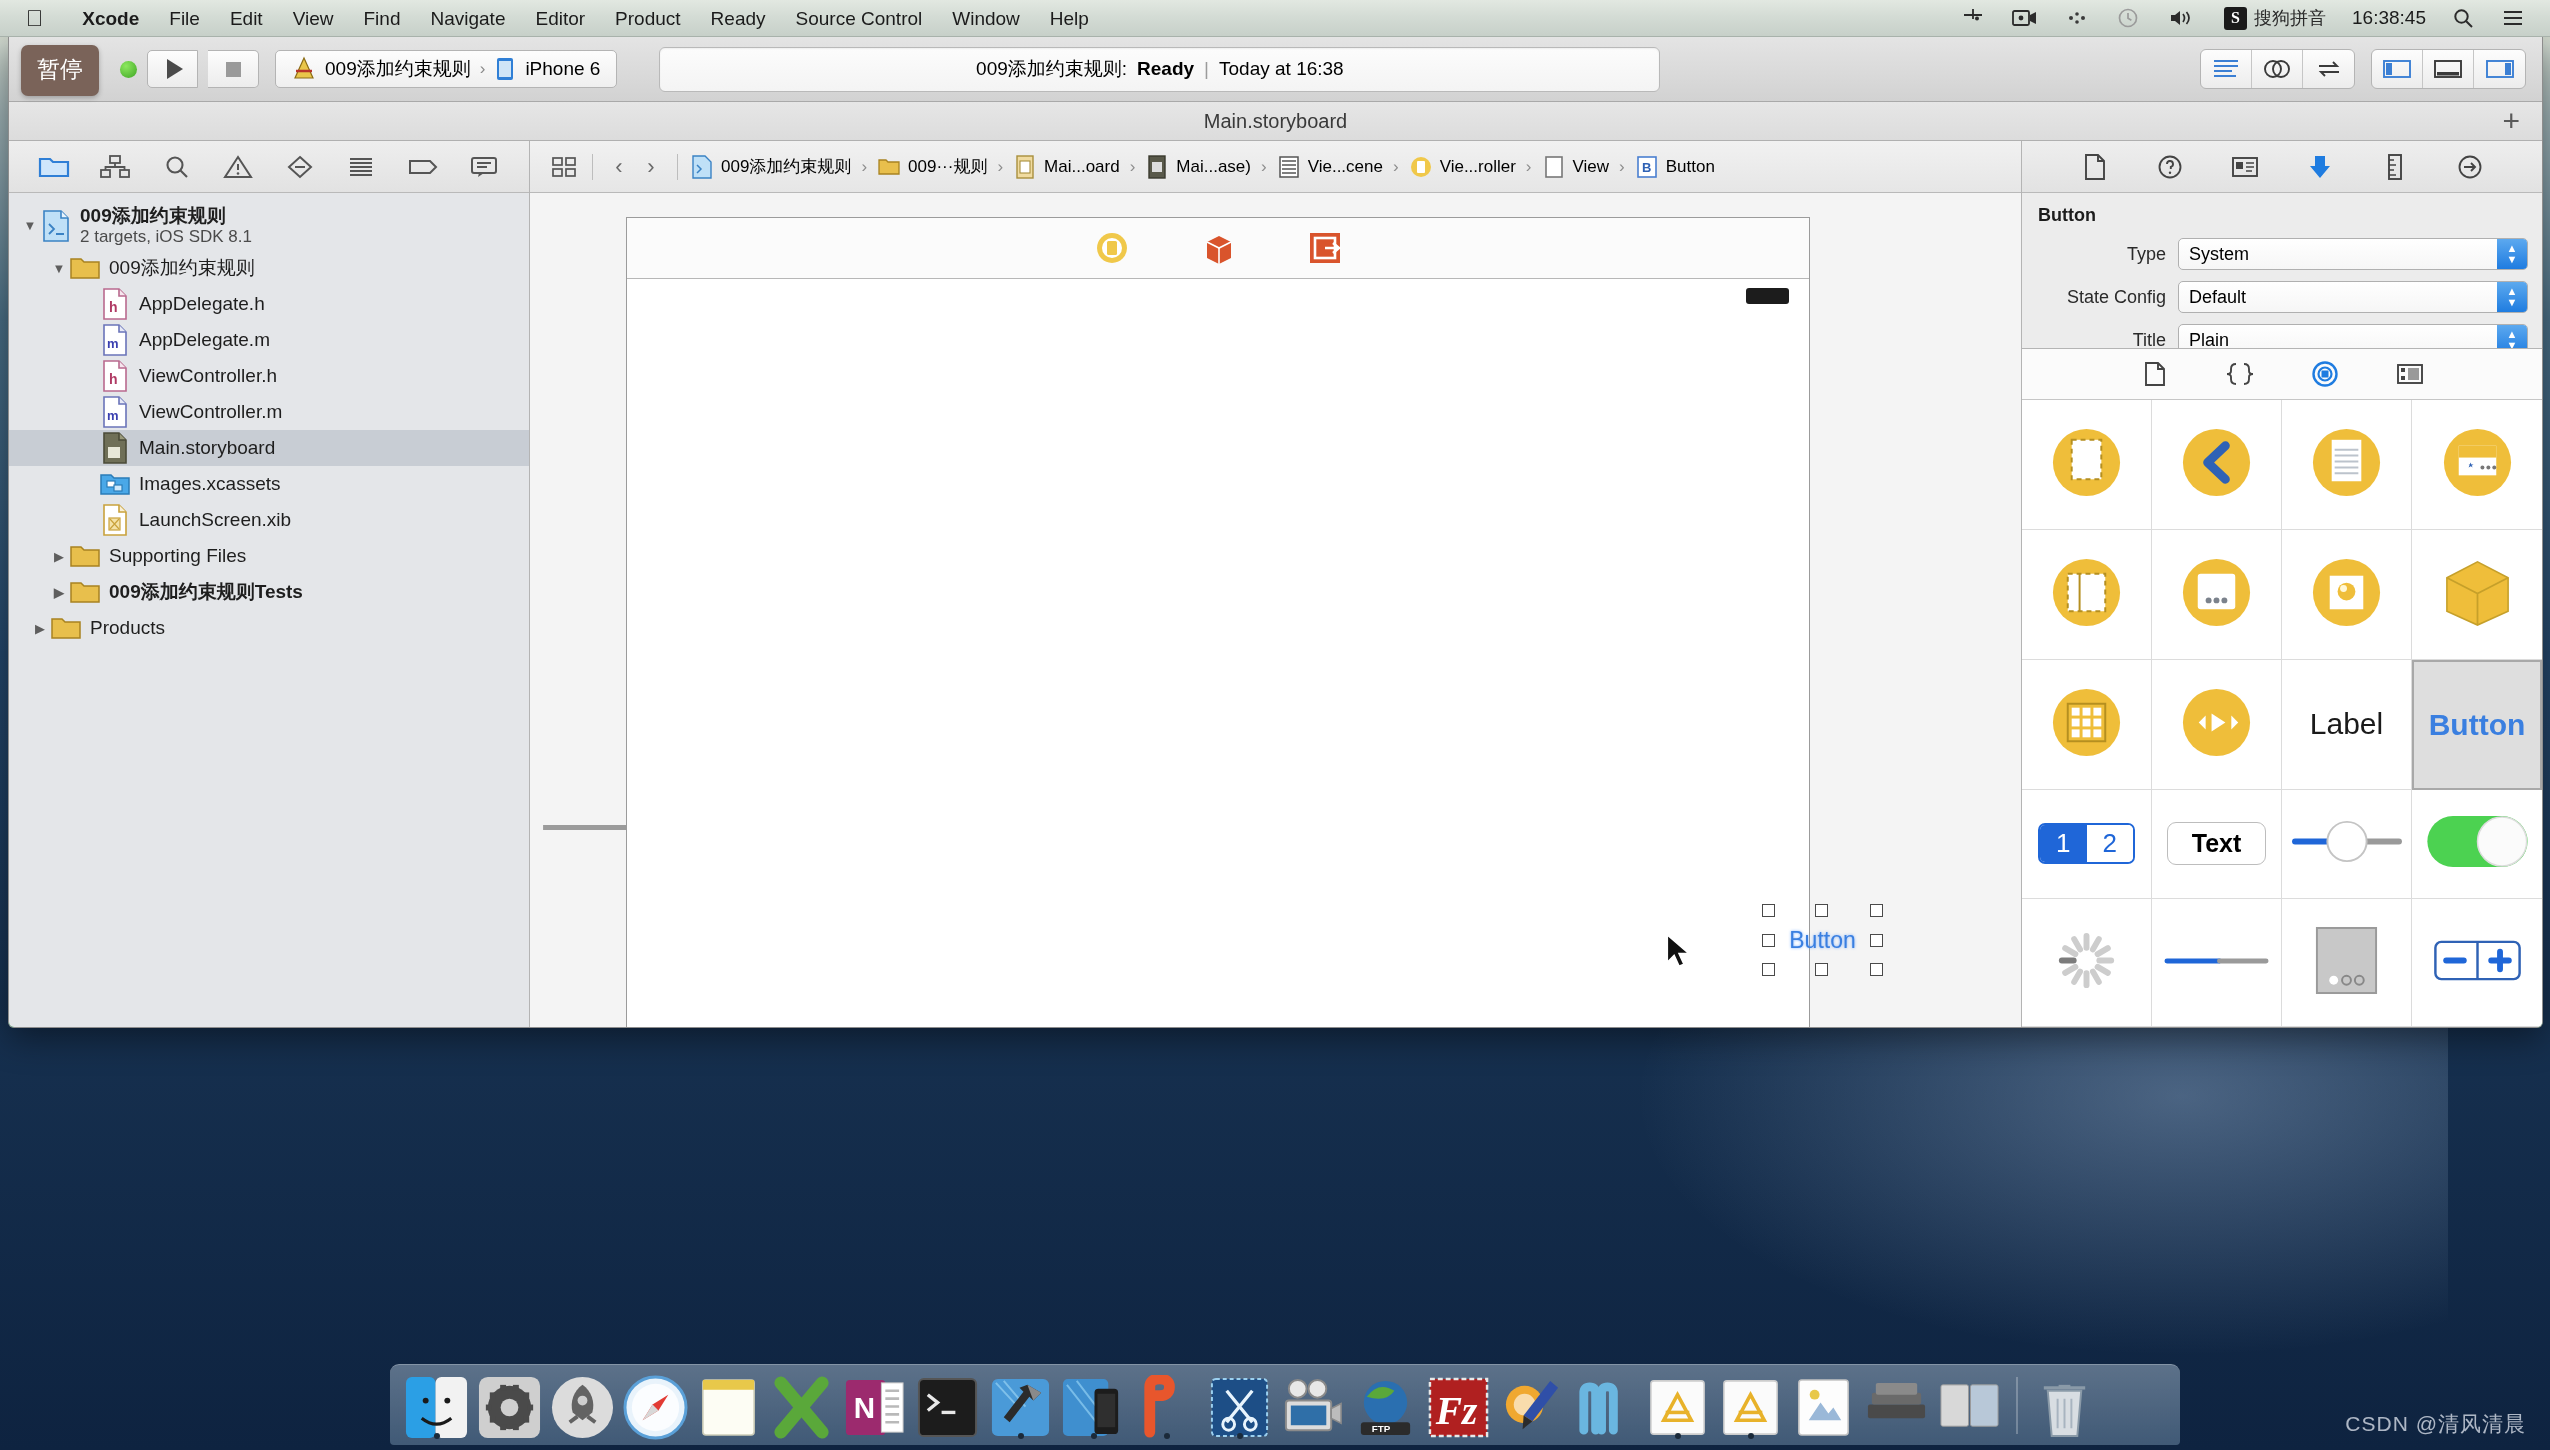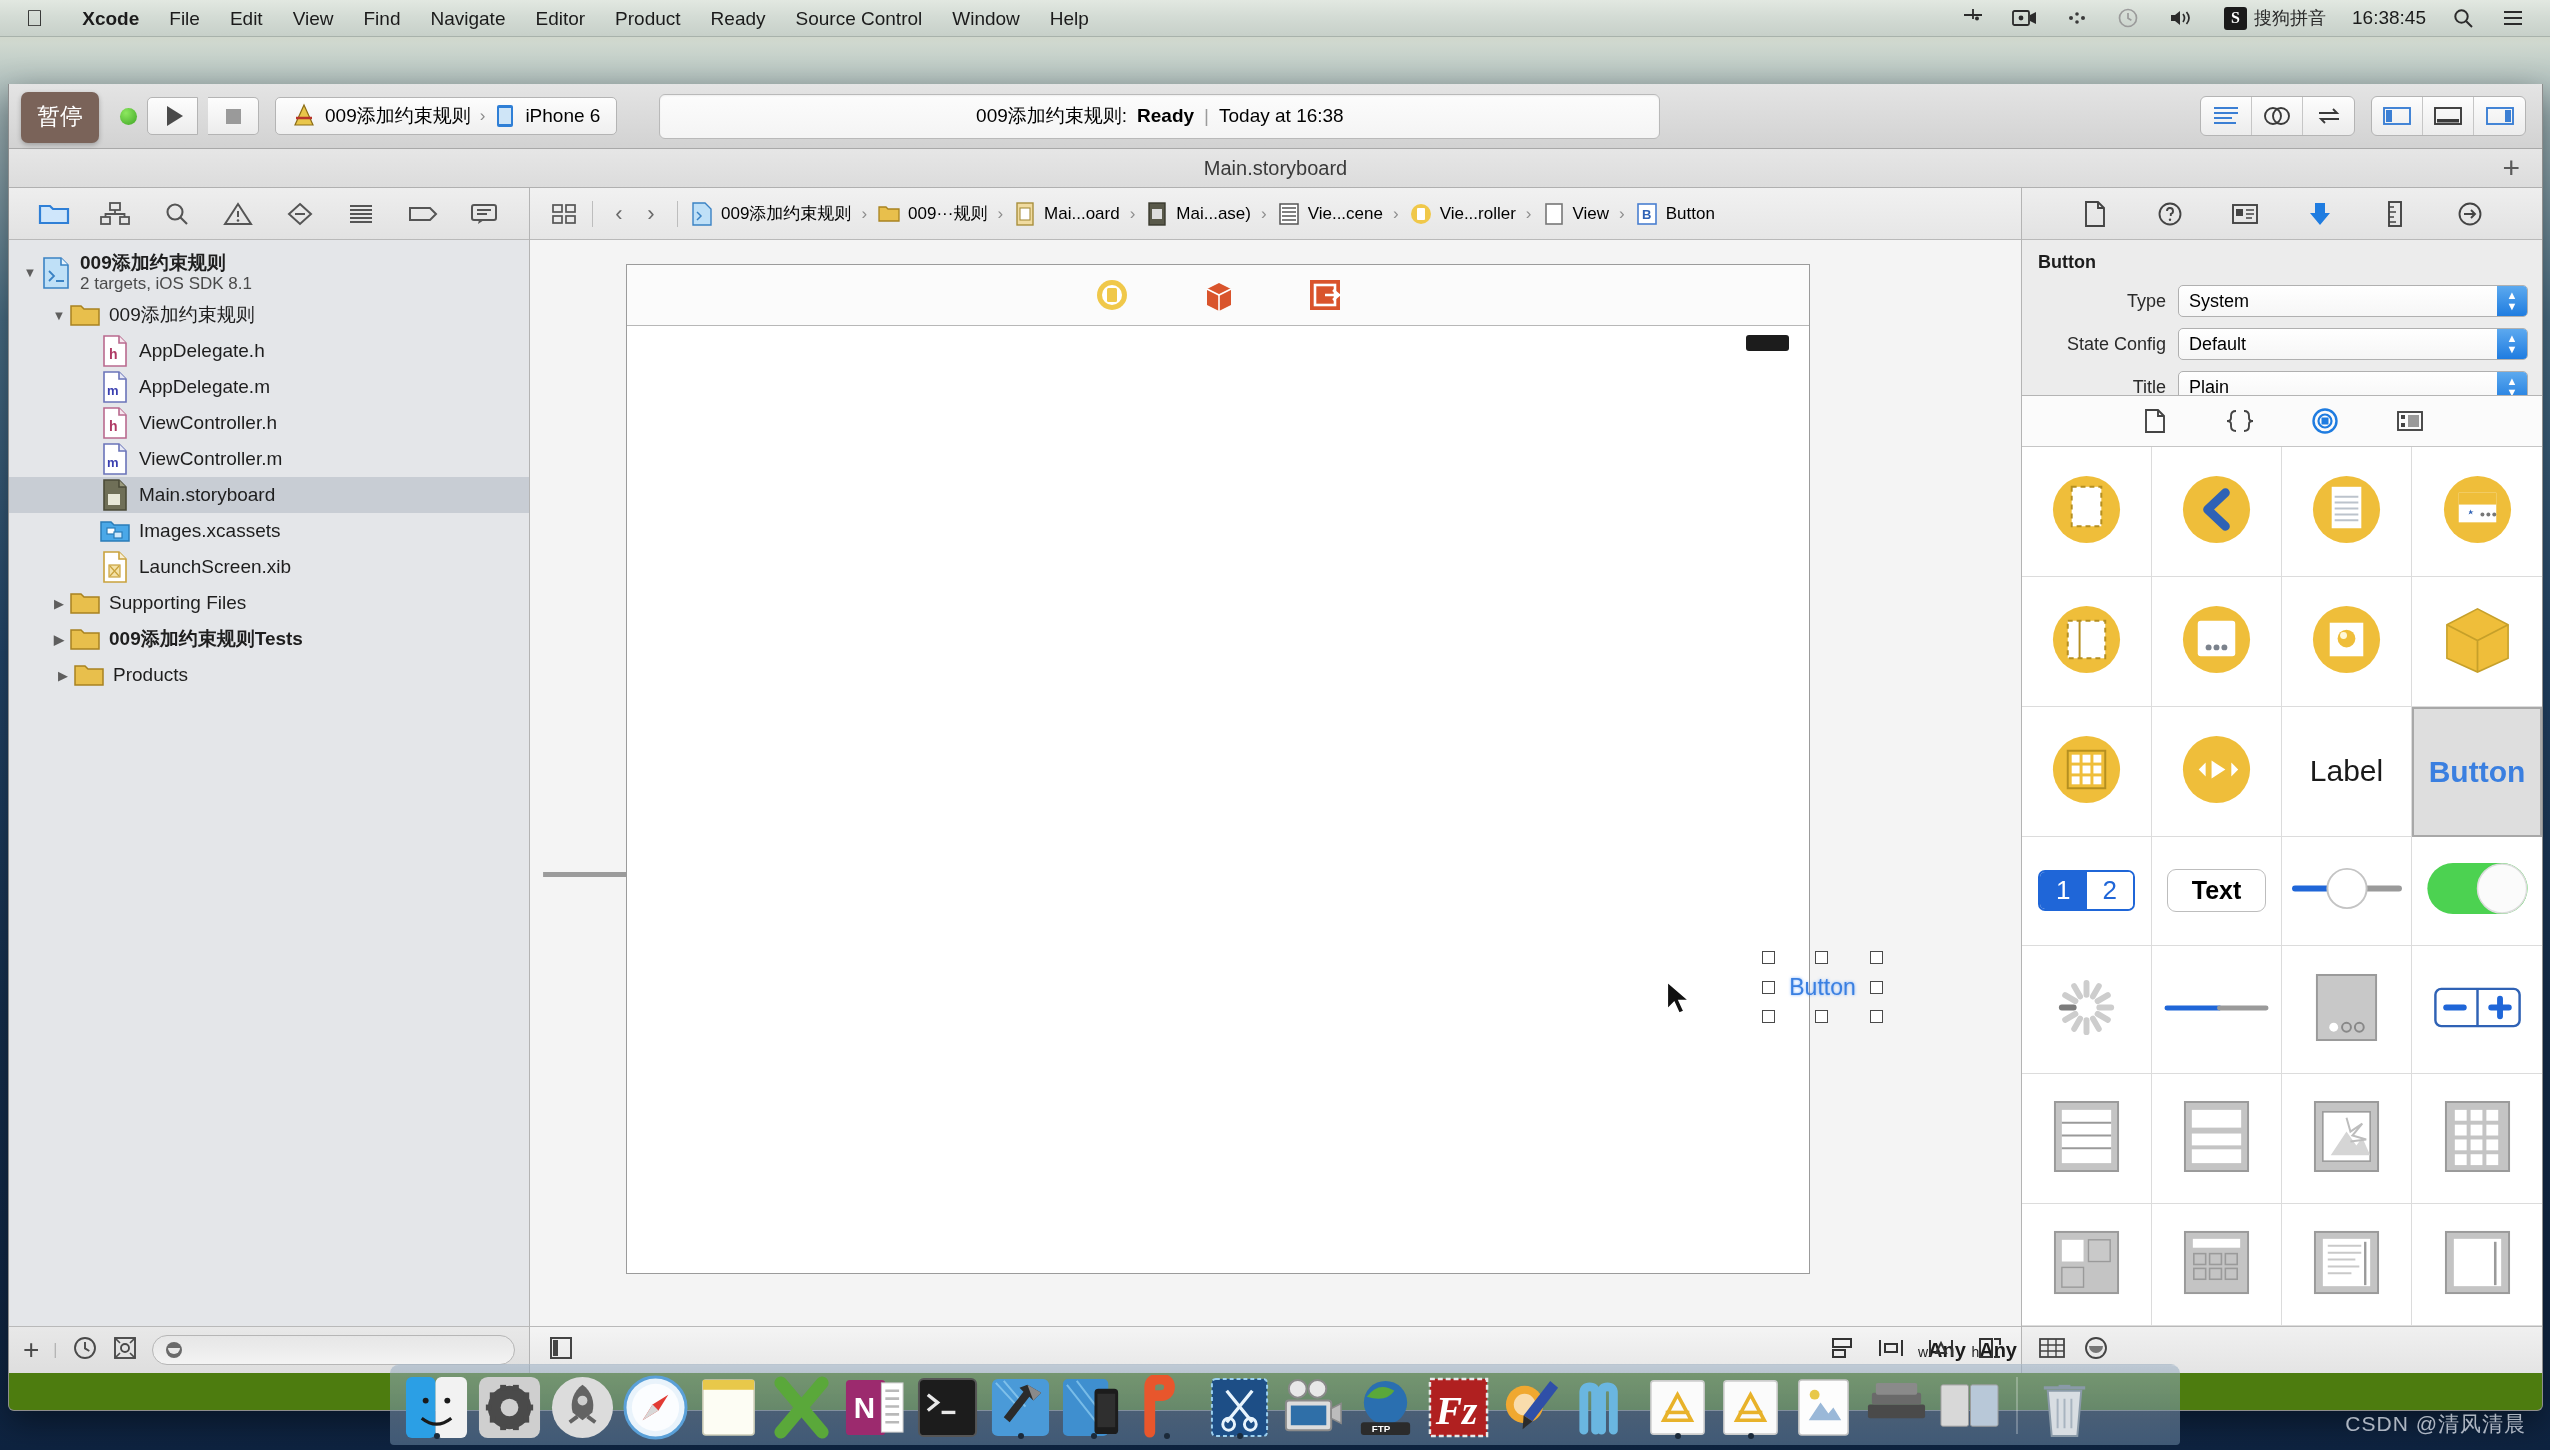--- a/index.html
+++ b/index.html
@@ -42,29 +42,28 @@
     width: 23px; height: 23px; background: #1a1a1a; color: #fff;
     border-radius: 3px; font-size: 16px; font-weight: bold;
     display: flex; align-items: center; justify-content: center;
     font-family: "Liberation Serif", serif;
   }
   .mb-ime { font-size: 18px; padding-left: 7px; color:#2a2a2a; }
 
   
   #xcode {
     position: absolute; left: 8px; top: 37px;
-    width: 2535px; height: 1327px;
-    background: #4d7c0f;
+    width: 2535px; height: 991px;
+    background: #22c55e;
     border: 1px solid #8d8d8d;
     border-top: none;
     border-radius: 0 0 6px 6px;
     overflow: hidden;
     box-shadow: 0 10px 34px rgba(0,0,0,.45);
     z-index: 20;
-    margin-top: 47px;
   }
 
   
   #toolbar {
     height: 65px;
     background: linear-gradient(180deg,#e4e4e4 0%, #d2d2d2 100%);
     border-bottom: 1px solid #a9a9a9;
     display: flex; align-items: center;
     padding: 0 16px; gap: 10px;
     position: relative;
@@ -592,21 +591,21 @@
           </div>
           <div class="tr" style="padding-left: 39px; font-weight: bold;">
             <span class="tw closed"></span>
             <span class="ficon">
               <svg xmlns="http://www.w3.org/2000/svg" width="30" height="26" viewBox="0 0 30 26">
                 <path d="M1 4h10l3 3h15v16H1z" fill="#e8bf4c" stroke="#a88320" stroke-width="1.5"></path>
               </svg>
             </span>
             <span>009添加约束规则Tests</span>
           </div>
-          <div class="tr" style="padding-left: 43px;">
+          <div class="tr" style="padding-left: 20px;">
             <span class="tw closed"></span>
             <span class="ficon">
               <svg xmlns="http://www.w3.org/2000/svg" width="30" height="26" viewBox="0 0 30 26">
                 <path d="M1 4h10l3 3h15v16H1z" fill="#e8bf4c" stroke="#a88320" stroke-width="1.5"></path>
               </svg>
             </span>
             <span>Products</span>
           </div>
         </div>
 

